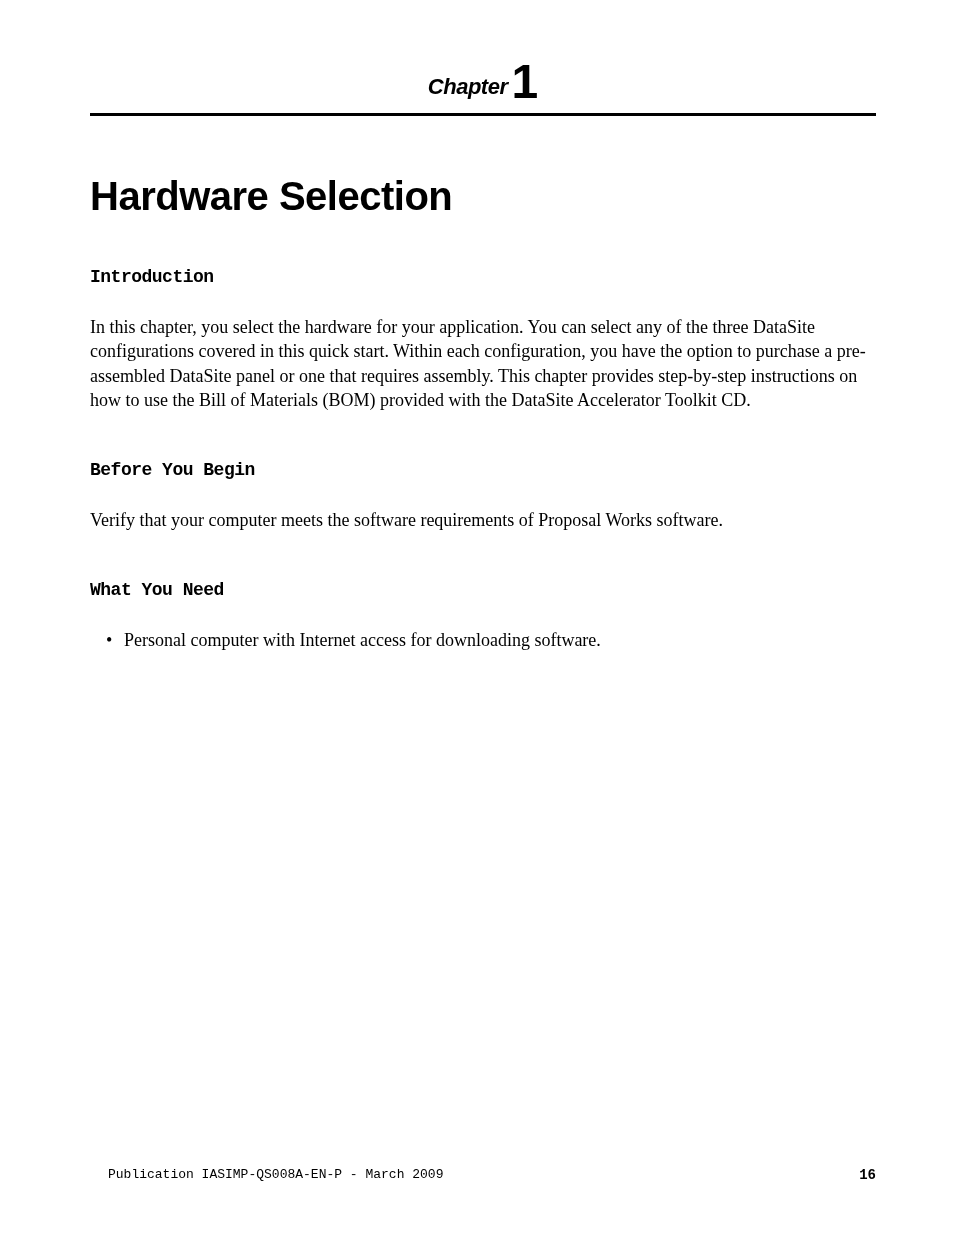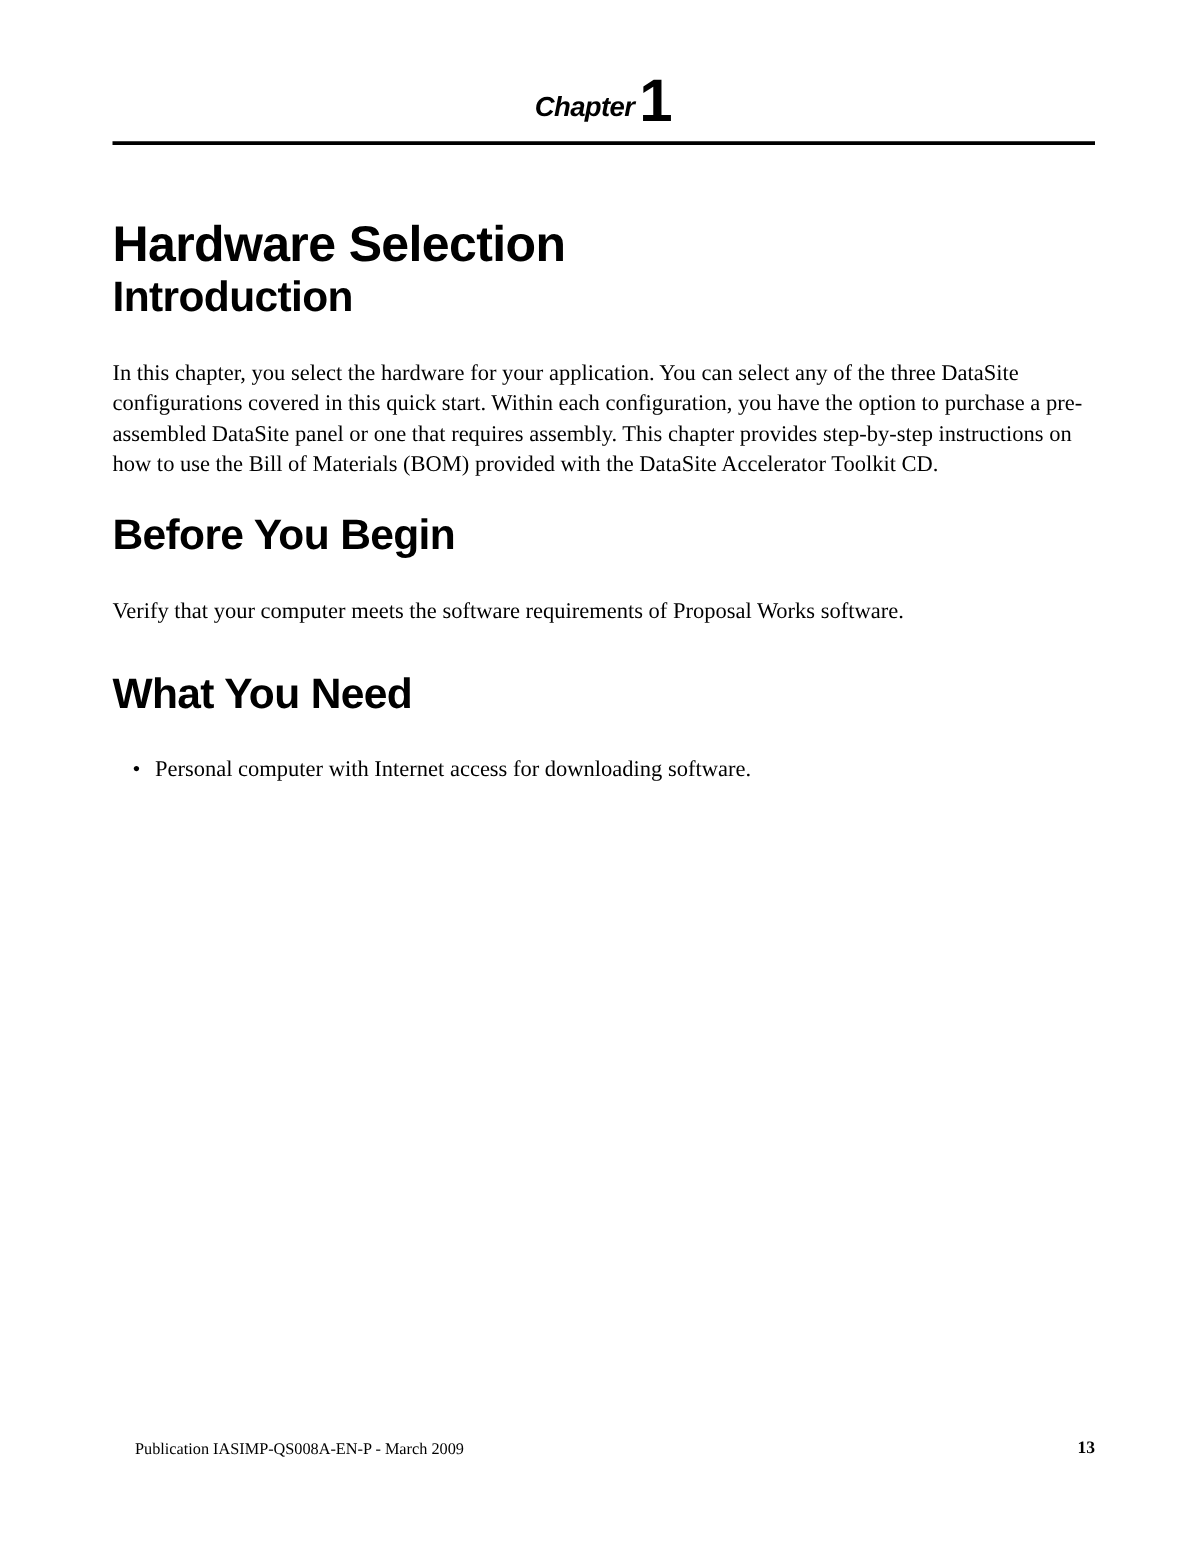--- a/index.html
+++ b/index.html
@@ -39,25 +39,26 @@
       border-top: 3px solid #000;
       margin-bottom: 58px;
     }
     .page-title {
       font-family: 'Arial Narrow', Arial, sans-serif;
       font-weight: bold;
       font-size: 40px;
       letter-spacing: -0.5px;
     }
     .section-heading {
-      font-family: Liberation Sans, sans-serif;
+      font-family: Liberation Mono, monospace;
       font-weight: bold;
-      font-size: 34px;
+      font-size: 18px;
       letter-spacing: -0.5px;
       margin-bottom: 28px;
+      margin-top: 48px;
     }
     .body-text {
       font-size: 18px;
       line-height: 1.35;
       margin-bottom: 26px;
     }
     .body-text.short {
       margin-bottom: 36px;
     }
     .bullet-list {
@@ -71,27 +72,27 @@
       margin-bottom: 4px;
     }
     .bullet-list li::before {
       content: "•";
       position: absolute;
       left: -18px;
       font-size: 18px;
     }
     .footer {
       position: absolute;
-      bottom: 68px;
+      bottom: 52px;
       left: 108px;
       right: 78px;
       display: flex;
       justify-content: space-between;
       align-items: flex-start;
-      font-family: Liberation Serif, serif;
+      font-family: Liberation Mono, monospace;
     }
     .footer-pub {
       font-size: 13px;
     }
     .footer-page {
       font-size: 14px;
       font-weight: bold;
     }
     .pub-code {
       font-family: Georgia, 'Times New Roman', serif;
@@ -115,14 +116,14 @@
 
 <h2 class="section-heading">What You Need</h2>
 <ul class="bullet-list">
   <li>
     <span>Personal computer with Internet access for downloading software.</span>
   </li>
 </ul>
 
 <div class="footer">
   <span class="footer-pub">Publication IASIMP-QS008A-EN-P - March 2009</span>
-  <span class="footer-page">13</span>
+  <span class="footer-page">16</span>
 </div>
 
 </body></html>

